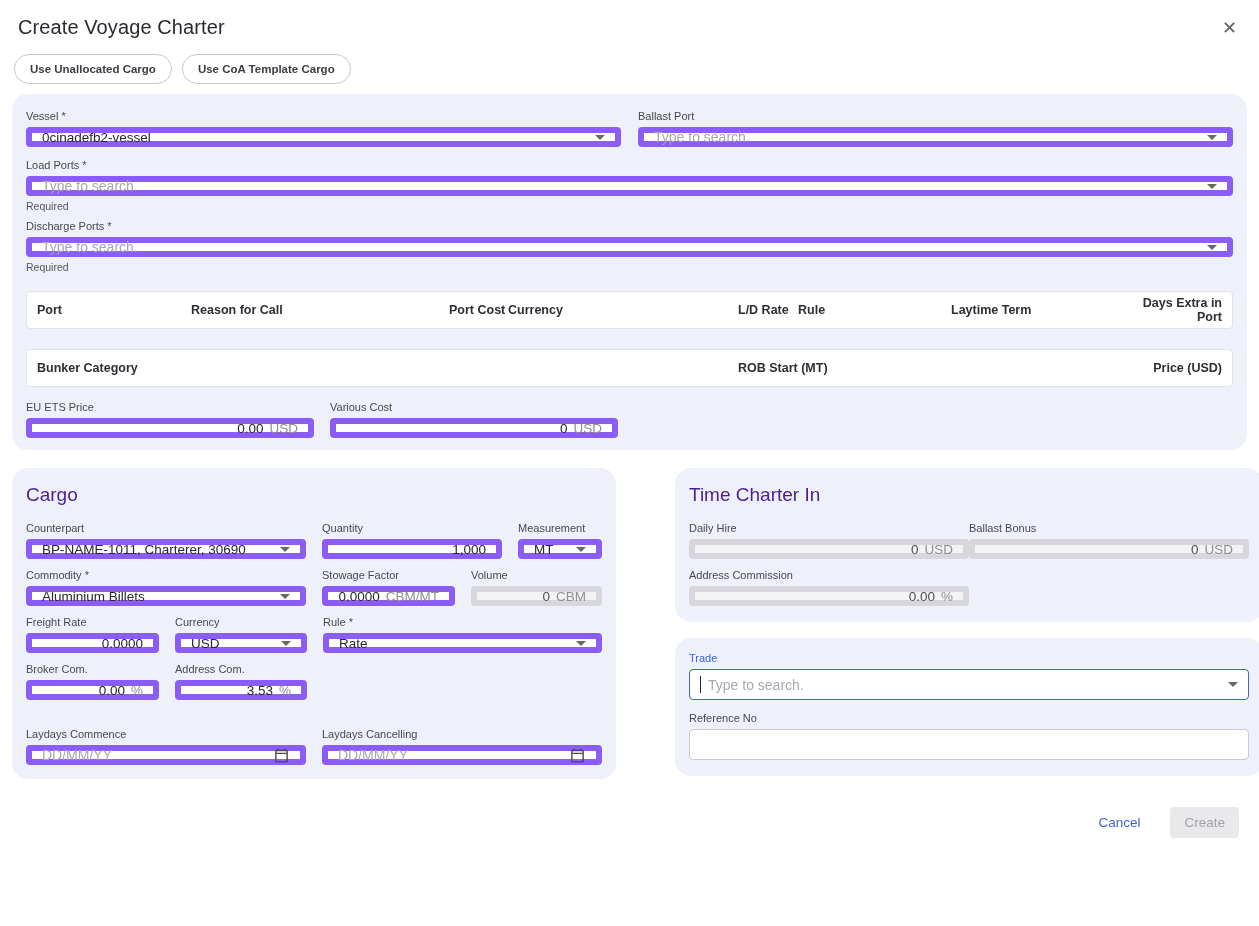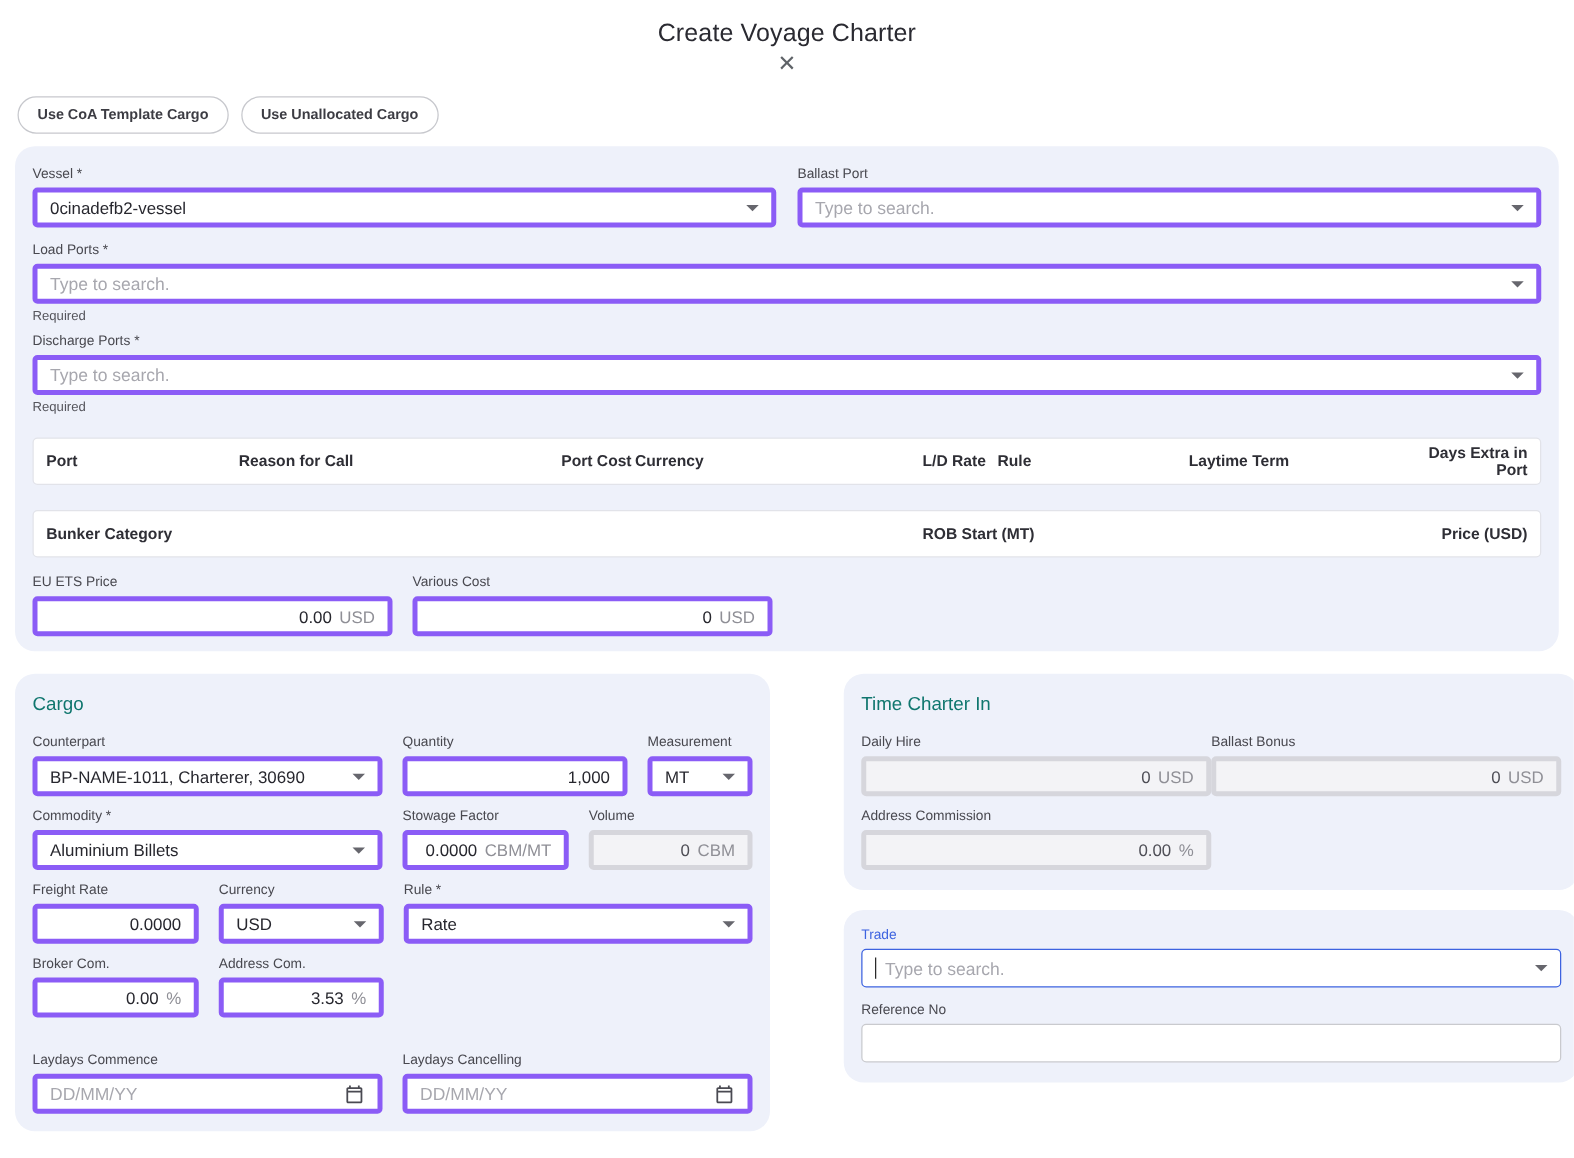--- a/index.html
+++ b/index.html
@@ -5,21 +5,21 @@
   * { box-sizing: border-box; margin: 0; padding: 0; }
   html,body { width:1259px; height:926px; }
   body {
     background:#ffffff;
     font-family:"Liberation Sans", sans-serif;
     color:#222229;
     overflow:hidden;
   }
   .dialog { position:relative; width:1259px; height:926px; padding:16px 12px 0 12px; }
 
-  .dlg-header { display:flex; justify-content:space-between; align-items:center; padding:0 6px 0 6px;flex-direction:column; }
+  .dlg-header { display:flex; justify-content:space-between; align-items:flex-start; padding:0 6px 0 6px; }
   .dlg-title { font-size:20px; font-weight:500; color:#2a2a31; letter-spacing:.1px; }
   .close-x { font-size:18px; color:#5f6368; line-height:24px; cursor:pointer; padding:0 4px; }
 
   .chips { display:flex; gap:10px; margin:14px 0 0 2px; }
   .chip {
     background:#fff; border:1px solid #c7c8cd; border-radius:16px;
     padding:8px 15px; font-size:11.5px; font-weight:700; color:#3c3c43;
     font-family:"Liberation Sans", sans-serif; cursor:pointer;
   }
 
@@ -28,21 +28,21 @@
 
   .frow { display:flex; gap:17px; }
   .mt12 { margin-top:12px; }
   .mt8  { margin-top:8px; }
   .field { display:flex; flex-direction:column; }
   .grow { flex:1; }
   .flabel { font-size:11px; color:#48484f; margin-bottom:5px; white-space:nowrap; }
   .helper { font-size:10.5px; color:#55555c; margin-top:4px; }
 
   .box {
-    height:32px; background:#fff; border:4px solid #8b5cf6; border-radius:4px;
+    height:20px; background:#fff; border:6px solid #8b5cf6; border-radius:4px;
     display:flex; align-items:center; padding:0 10px; font-size:13.5px; gap:6px;
   }
   .box .value { color:#27272e; }
   .box .placeholder { color:#a7a7ae; font-size:14px; }
   .box .unit { color:#8f8f96; }
   .box.num { justify-content:flex-end; }
   .box.disabled { background:#f3f3f6; border-color:#d6d6dc; }
   .box.disabled .value { color:#4f4f57; }
   .spacer { flex:1; }
   .caret {
@@ -64,21 +64,21 @@
 
   .costs-row { display:flex; gap:16px; margin-top:14px; }
   .w288 { width:288px; }
 
   .lower { display:flex; gap:19px; margin-top:18px; }
   .cargo-panel { width:606px; padding:16px 14px 14px 14px; }
   .right-col { flex:1; display:flex; flex-direction:column; gap:16px;padding-left:40px; }
   .tc-panel { padding:16px 14px 16px 14px; }
   .trade-panel { padding:14px 14px 16px 14px; }
 
-  .section-title { font-size:15px; font-weight:500; color:#0f766e; }
+  .section-title { font-size:19px; font-weight:500; color:#4c1d95; }
   .cargo-grid { margin-top:16px; }
   .cargo-row { display:flex; gap:16px; margin-top:10px; }
   .cargo-row.first { margin-top:15px; }
   .cargo-row.laydays { margin-top:28px; }
   .w280 { width:280px; } .w180 { width:180px; } .w84 { width:84px; }
   .w133 { width:133px; } .w132 { width:132px; } .w131 { width:131px; } .w279 { width:279px; }
 
   .tc-row { display:flex; justify-content:space-between; margin-top:16px; }
   .tc-row.second { margin-top:10px; justify-content:flex-start; }
 
@@ -102,22 +102,22 @@
 <body>
 
 <div class="dialog">
 
   <div class="dlg-header">
     <div class="dlg-title">Create Voyage Charter</div>
     <div class="close-x">✕</div>
   </div>
 
   <div class="chips">
+    <button class="chip">Use Unallocated Cargo</button>
     <button class="chip">Use CoA Template Cargo</button>
-    <button class="chip">Use Unallocated Cargo</button>
   </div>
 
   <section class="panel main-panel">
 
     <div class="frow">
       <div class="field grow">
         <span class="flabel">Vessel *</span>
         <div class="box">
           <span class="value">0cinadefb2-vessel</span>
           <span class="spacer"></span>

